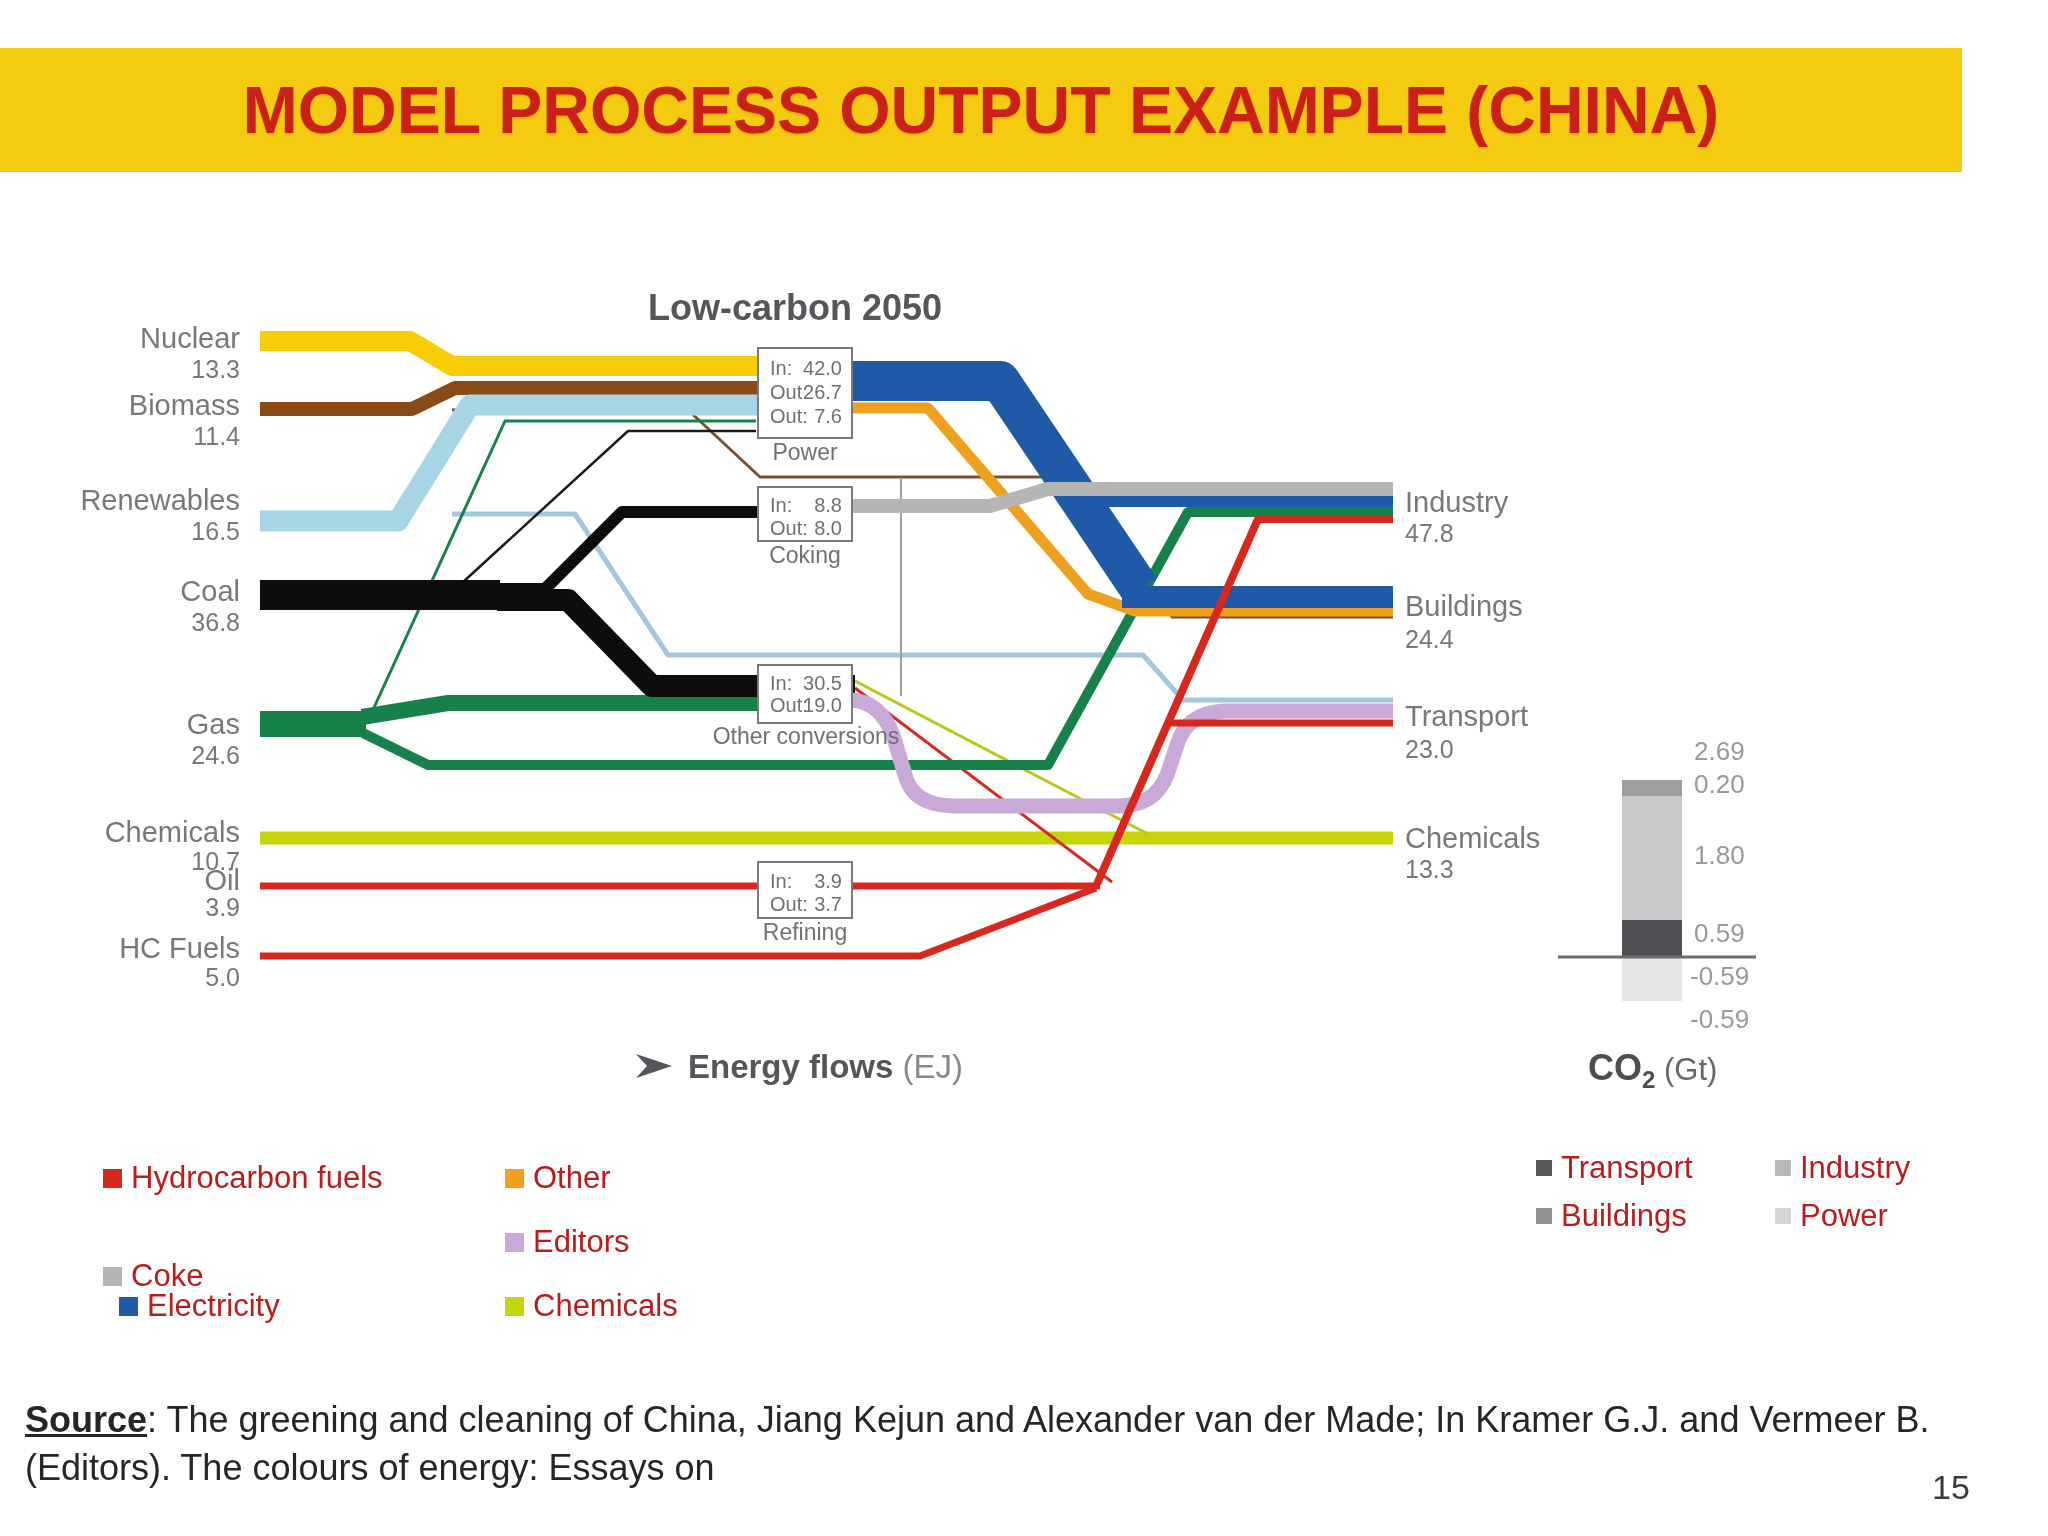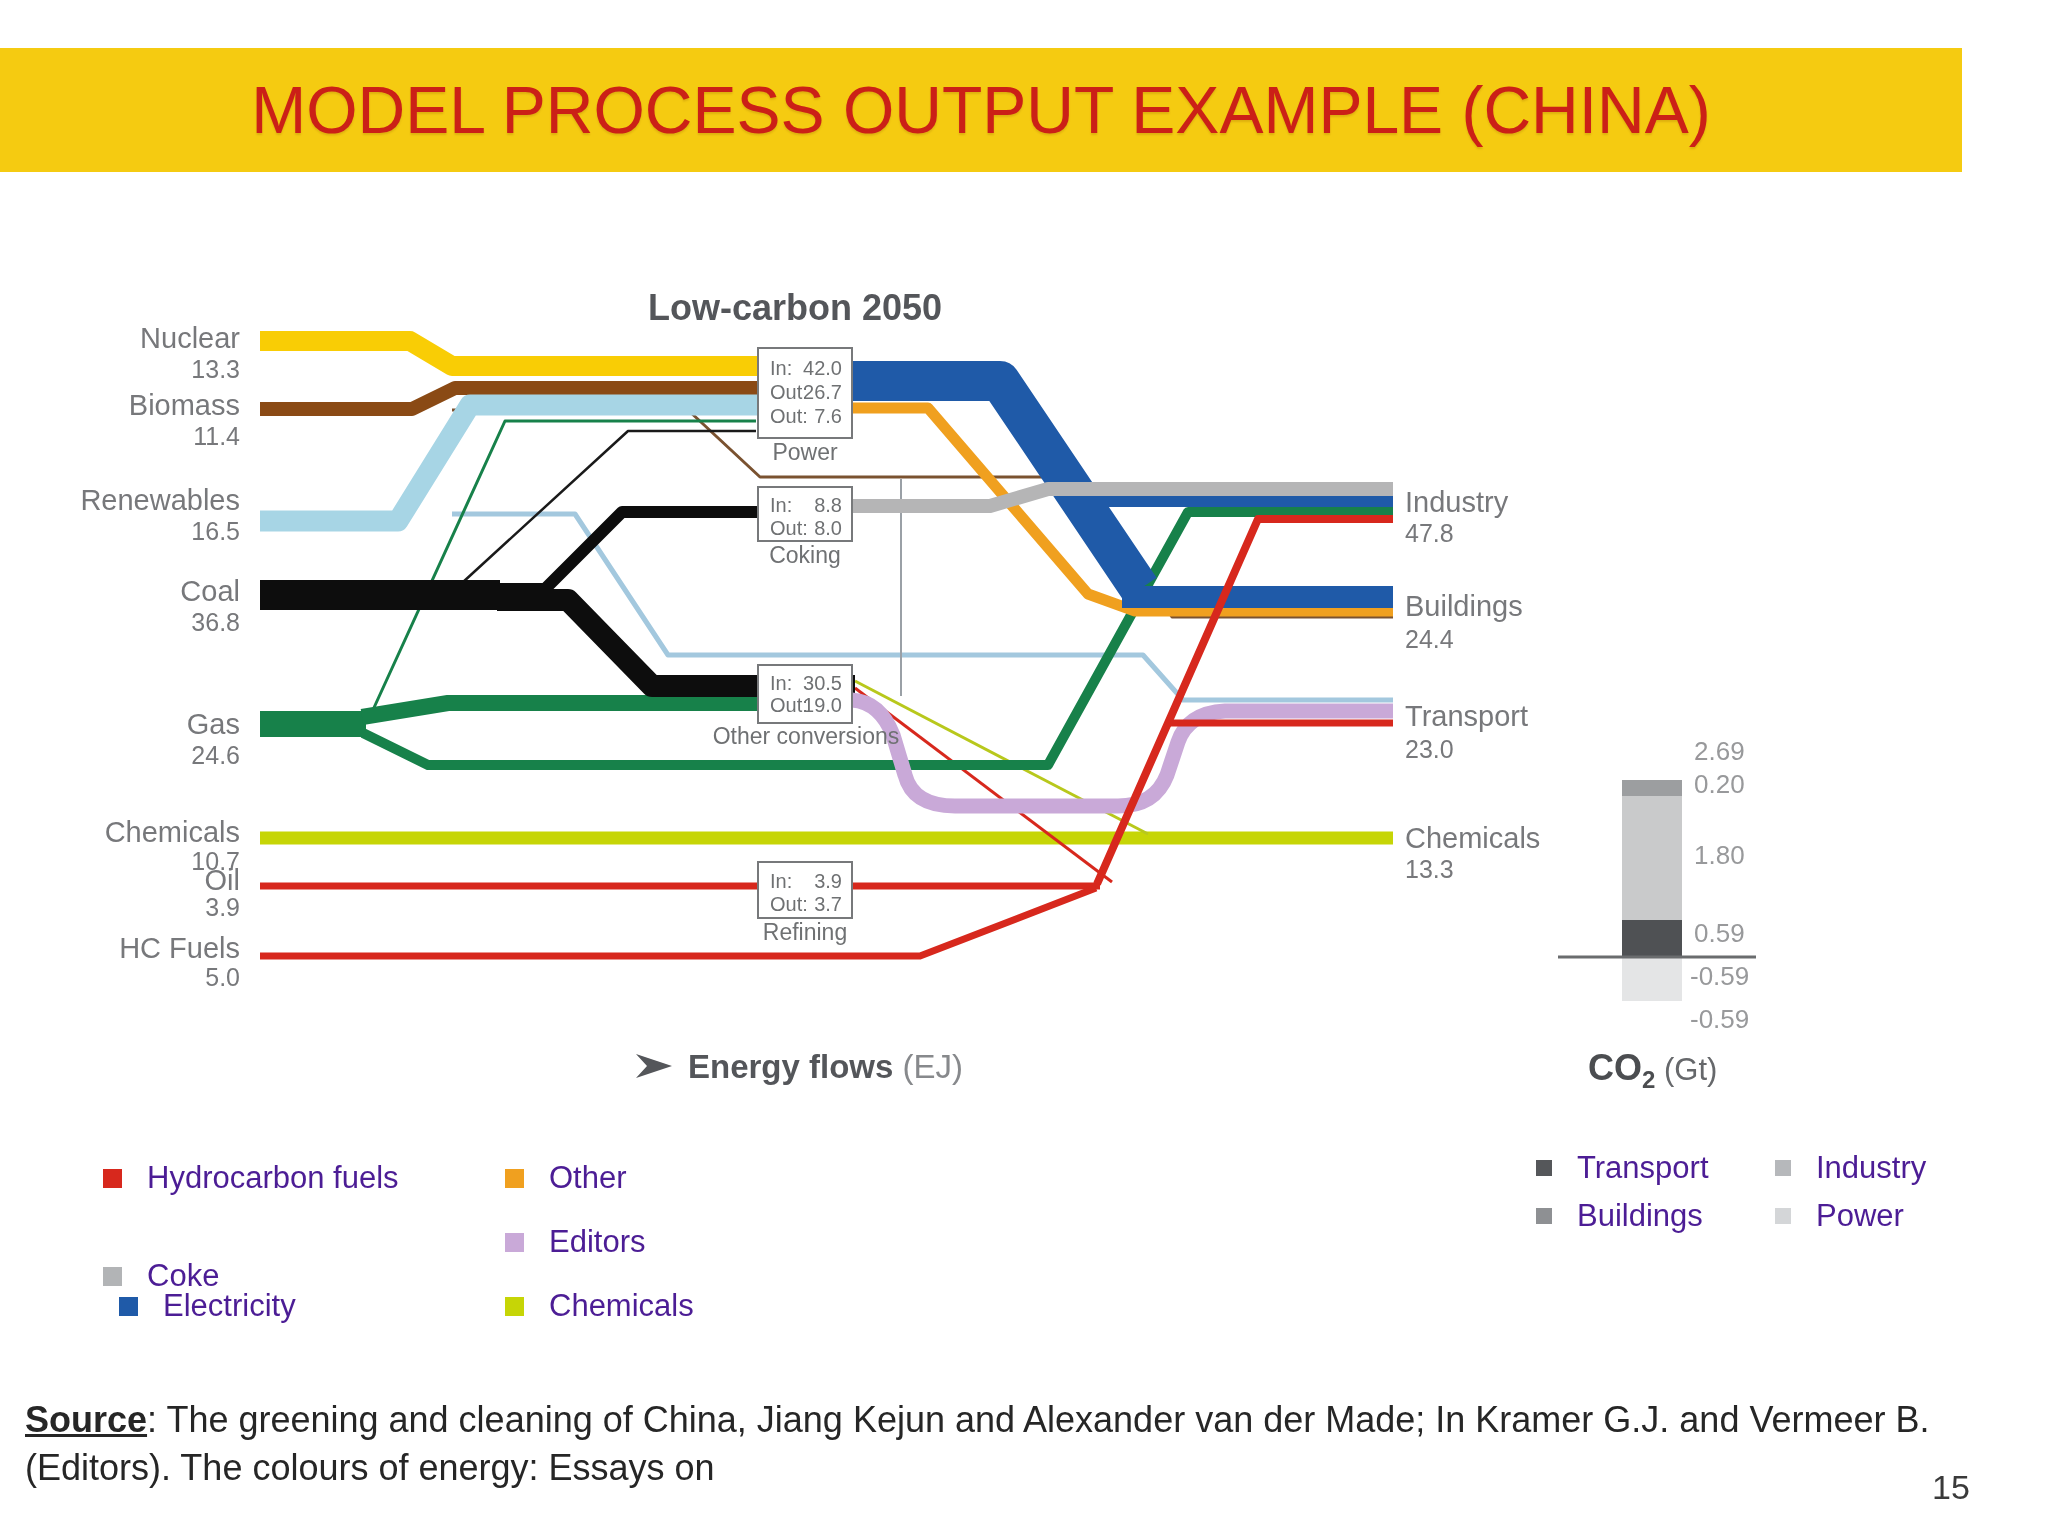--- a/index.html
+++ b/index.html
@@ -1,25 +1,25 @@
 <!DOCTYPE html>
 <html><head>
 <meta charset="utf-8">
 <style>
   html,body{margin:0;padding:0;background:#ffffff;}
   body{width:2048px;height:1536px;position:relative;overflow:hidden;
        font-family:"Liberation Sans", sans-serif;}
   .banner{position:absolute;left:0;top:48px;width:1962px;height:124px;
           background:#f5cb11;display:flex;align-items:center;justify-content:center;}
-  .banner h1{margin:0;font-size:66px;font-weight:normal;color:#cb2017;
+  .banner h1{margin:0;font-size:66px;font-weight:bold;color:#cb2017;
              letter-spacing:0px;text-shadow:0 2px 2px rgba(120,60,0,0.18);}
   svg{position:absolute;left:0;top:0;}
   .legend-item{position:absolute;display:flex;align-items:center;}
   .legend-item .sw{display:inline-block;flex:0 0 auto;}
-  .legend-item .lb{margin-left:25px;font-size:31px;color:#4c1d95;}
+  .legend-item .lb{margin-left:9px;font-size:31px;color:#b91c1c;}
   .sw-big{width:19px;height:19px;}
   .sw-small{width:16px;height:16px;}
   .footer{position:absolute;left:25px;top:1396px;width:1910px;
           font-size:36px;line-height:1.32;color:#262626;}
   .footer .src{font-weight:bold;text-decoration:underline;}
   .pageno{position:absolute;left:1932px;top:1468px;font-size:34px;color:#3a3a3a;}
 </style>
 </head>
 <body>
 

